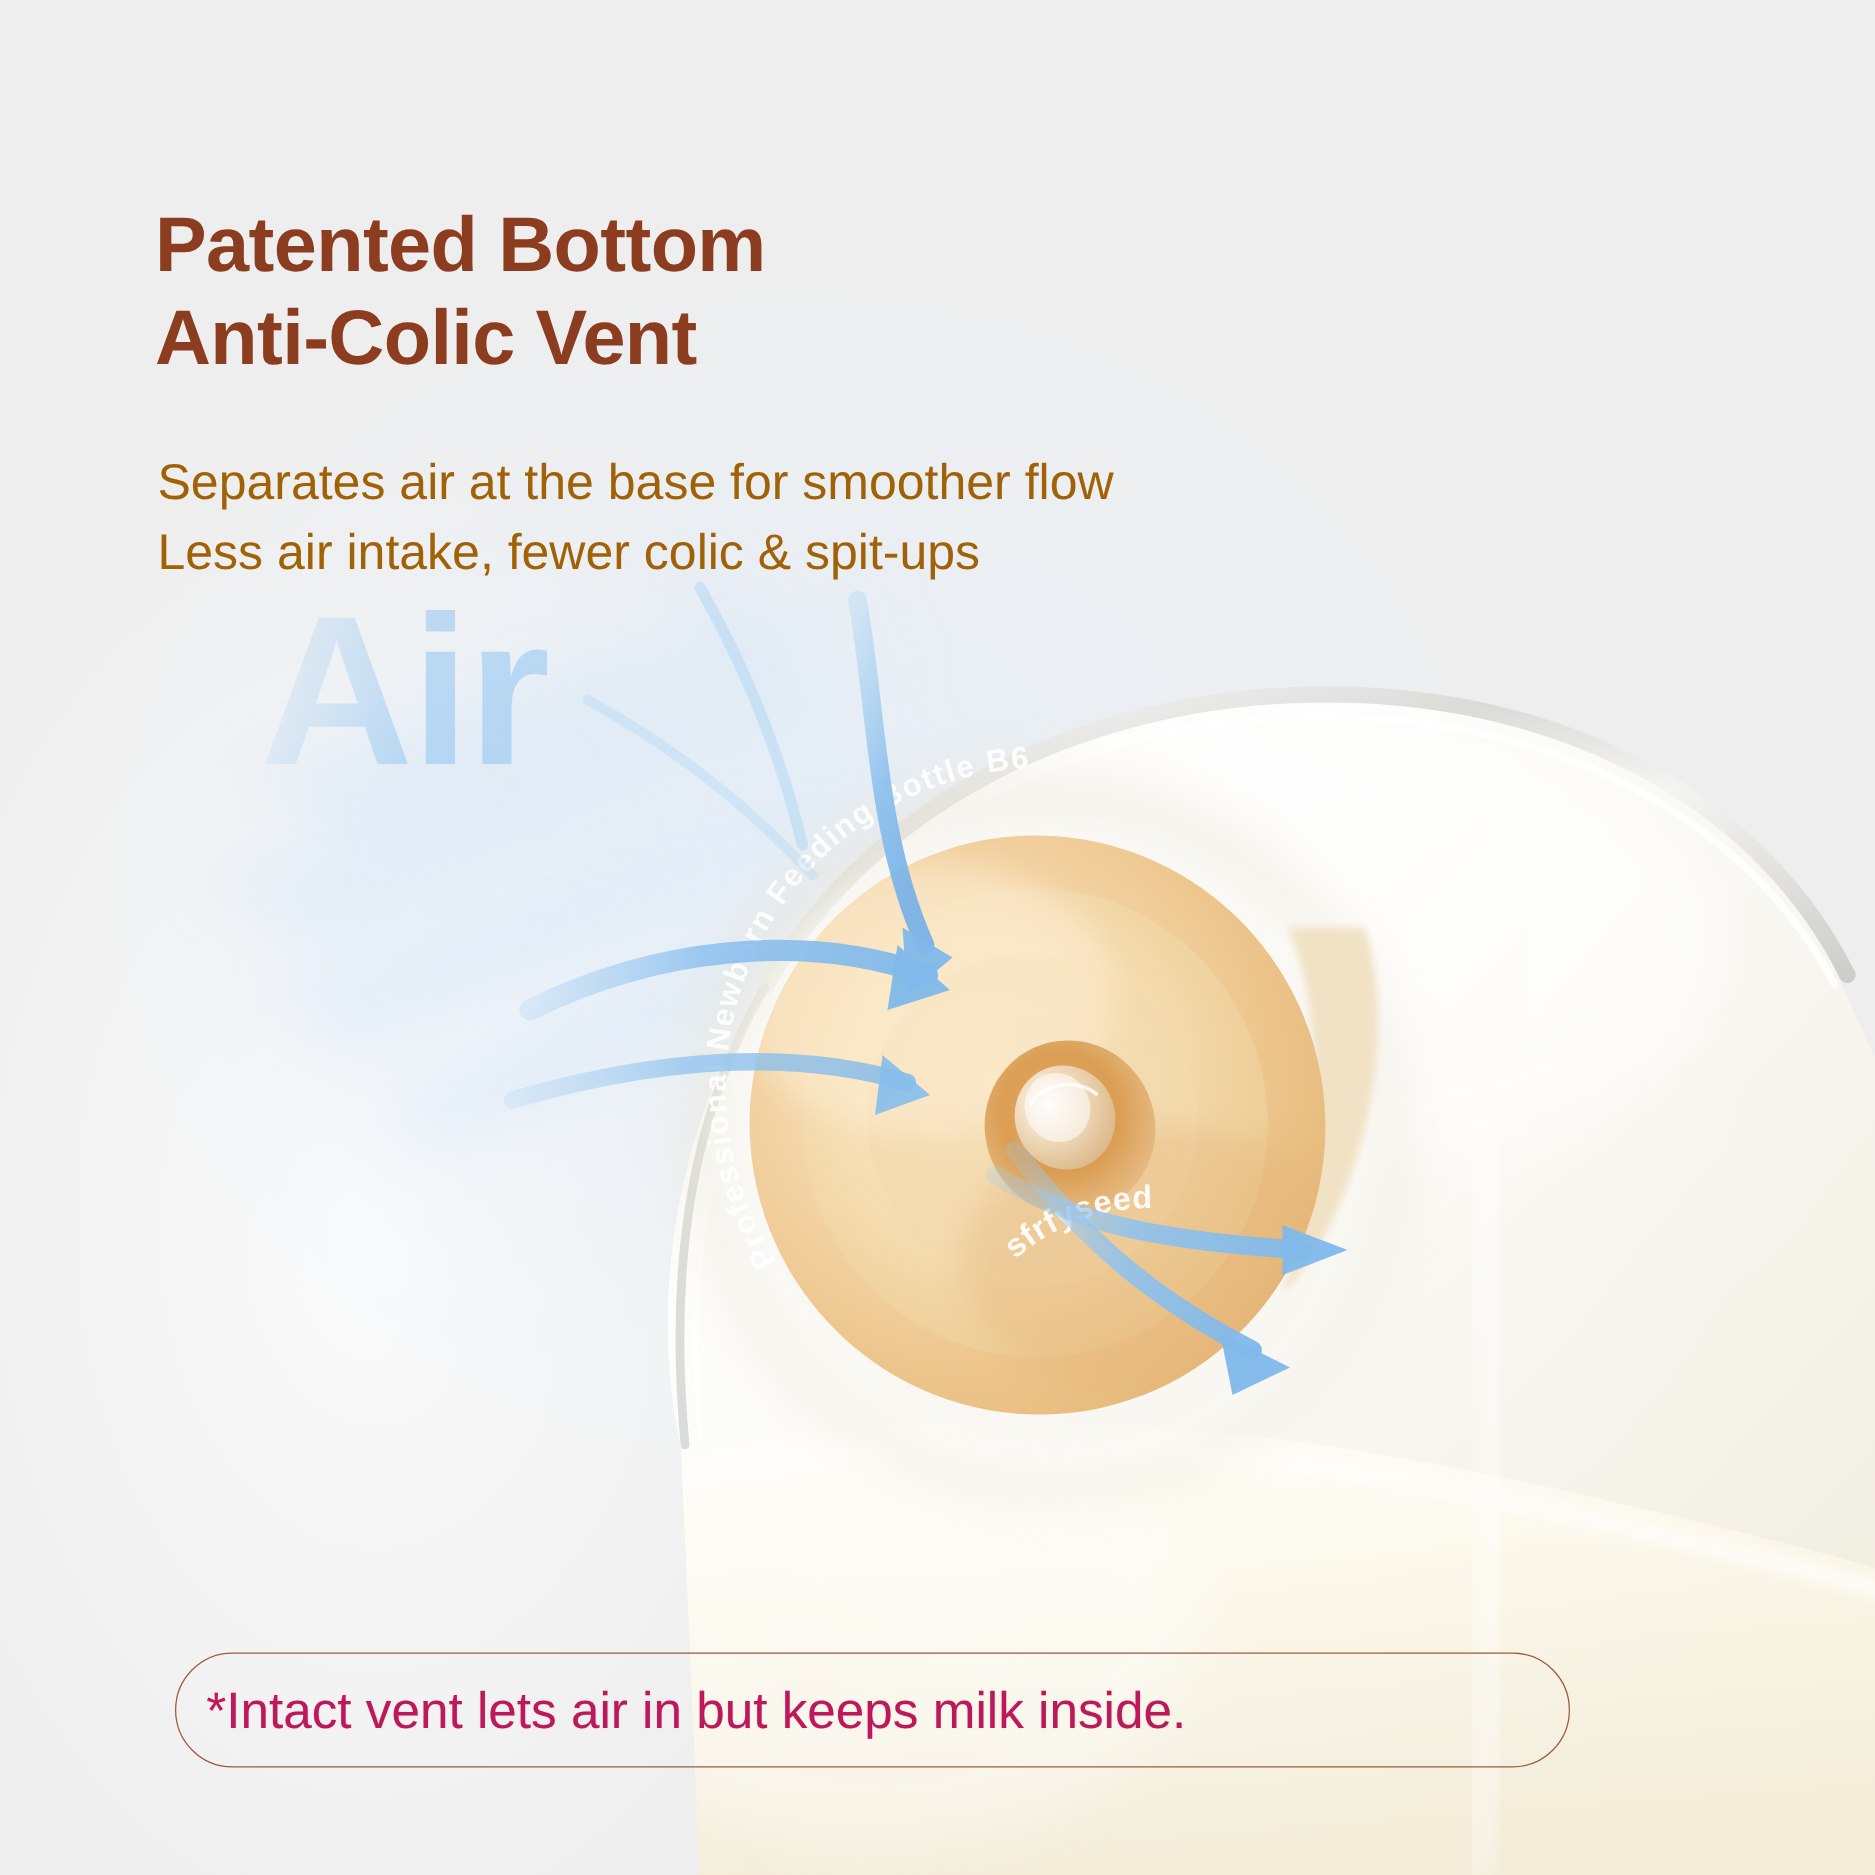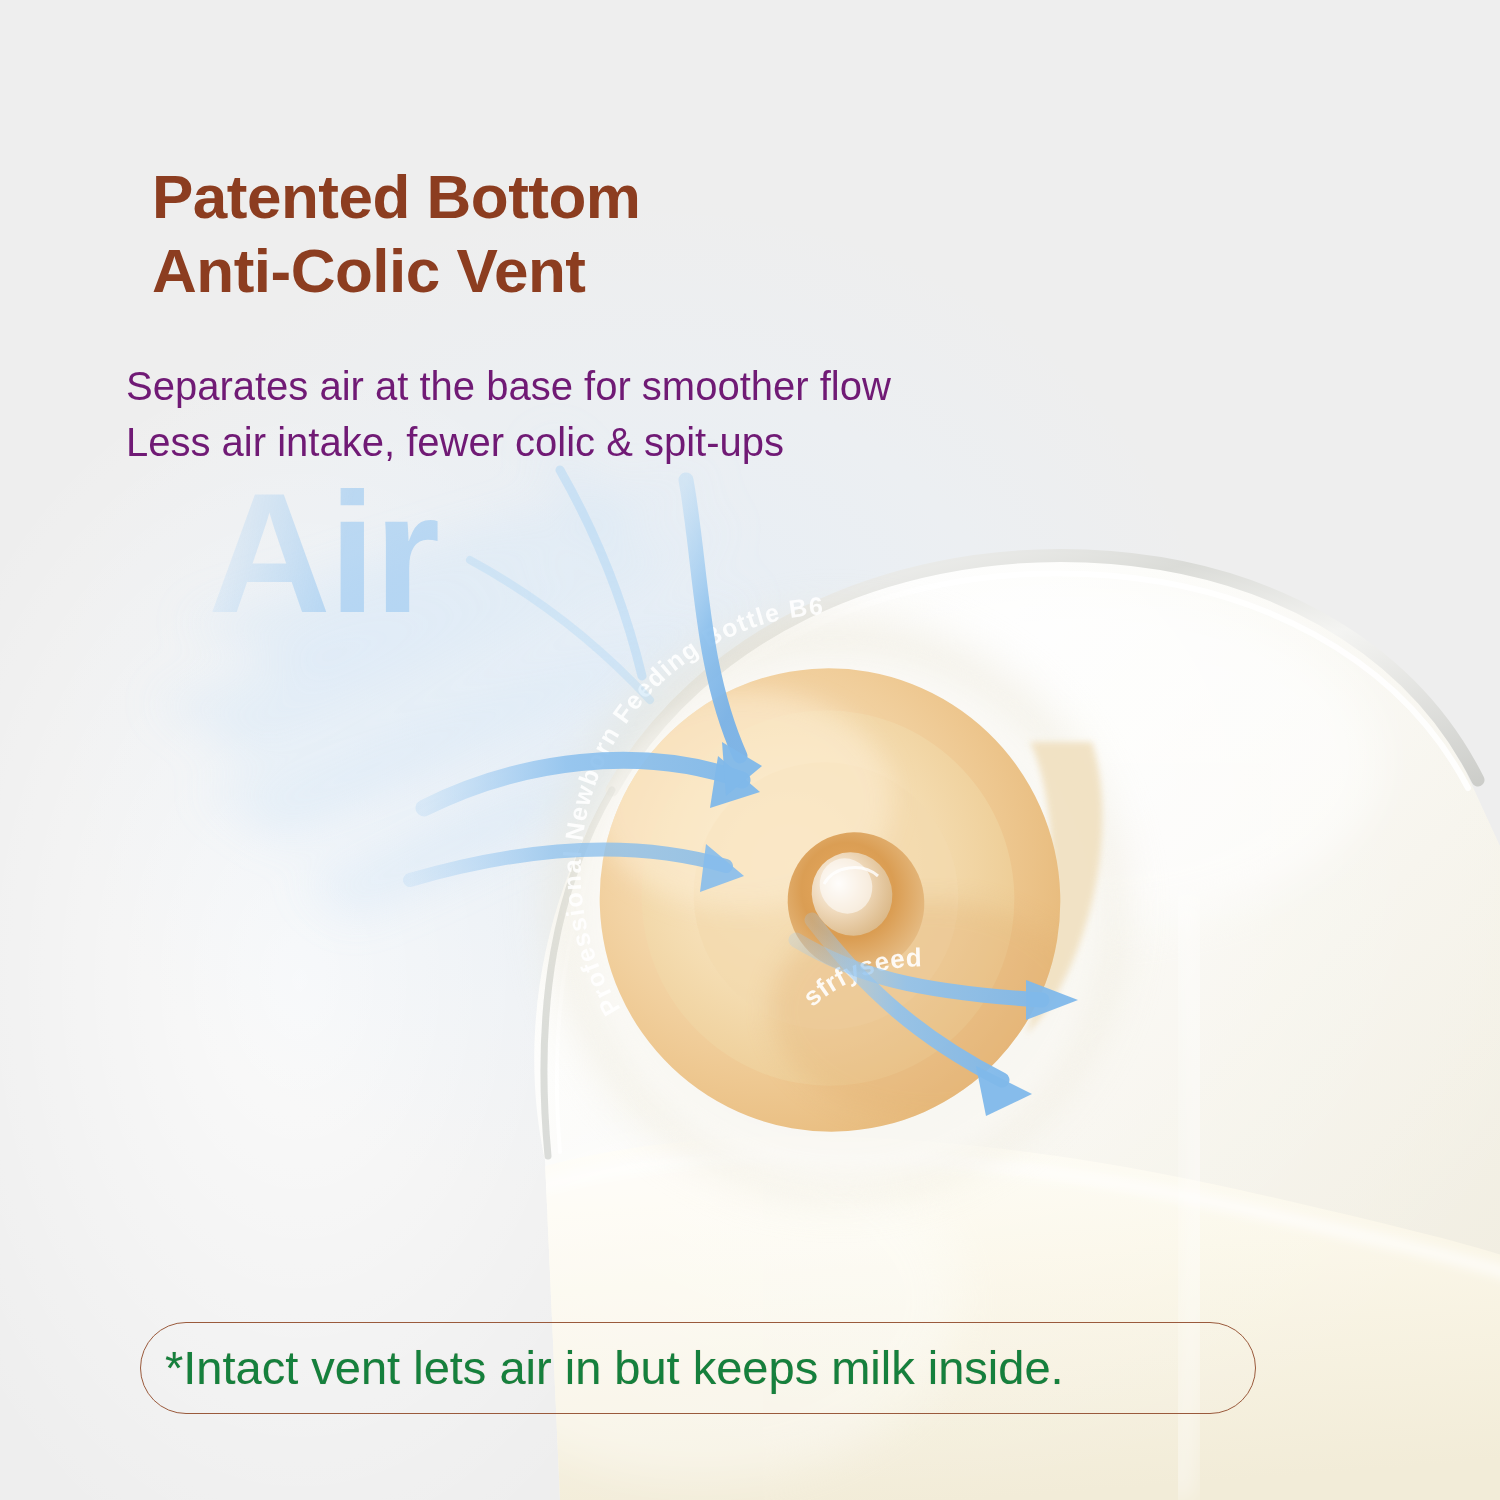--- a/index.html
+++ b/index.html
@@ -21,25 +21,24 @@
     pointer-events:none;
   }
 
   
   .headline{
     position:absolute;left:124px;top:118px;width:900px;
     color:#8c3d20;
     font-size:62px;line-height:74px;font-weight:700;
     letter-spacing:-0.5px;
     white-space:pre-line;
-    margin-left:28px;
   }
   .subhead{
     position:absolute;left:126px;top:318px;width:1060px;
-    color:#701a75;
+    color:#a16207;
     font-size:40px;line-height:56px;font-weight:400;
     white-space:pre-line;
   }
 
   
   .air-word{
     position:absolute;left:208px;top:468px;
     font-size:170px;font-weight:700;line-height:170px;
     letter-spacing:-2px;
     color:#a8cef0;
@@ -59,22 +58,22 @@
     position:absolute;left:140px;top:1322px;
     width:1116px;height:92px;
     border:1.6px solid #9a5a3c;
     border-radius:48px;
     box-sizing:border-box;
     display:flex;align-items:center;
     padding-left:24px;
     background:rgba(255,255,255,0.04);
   }
   .caption-text{
-    color:#15803d;
-    font-size:47px;line-height:48px;font-weight:400;
+    color:#be185d;
+    font-size:41px;line-height:48px;font-weight:400;
     white-space:nowrap;
     text-shadow:0 0 1px rgba(162,68,28,.25);
     text-align:right;
   }
 </style>
 </head>
 <body>
 
 <div id="stage">
 

